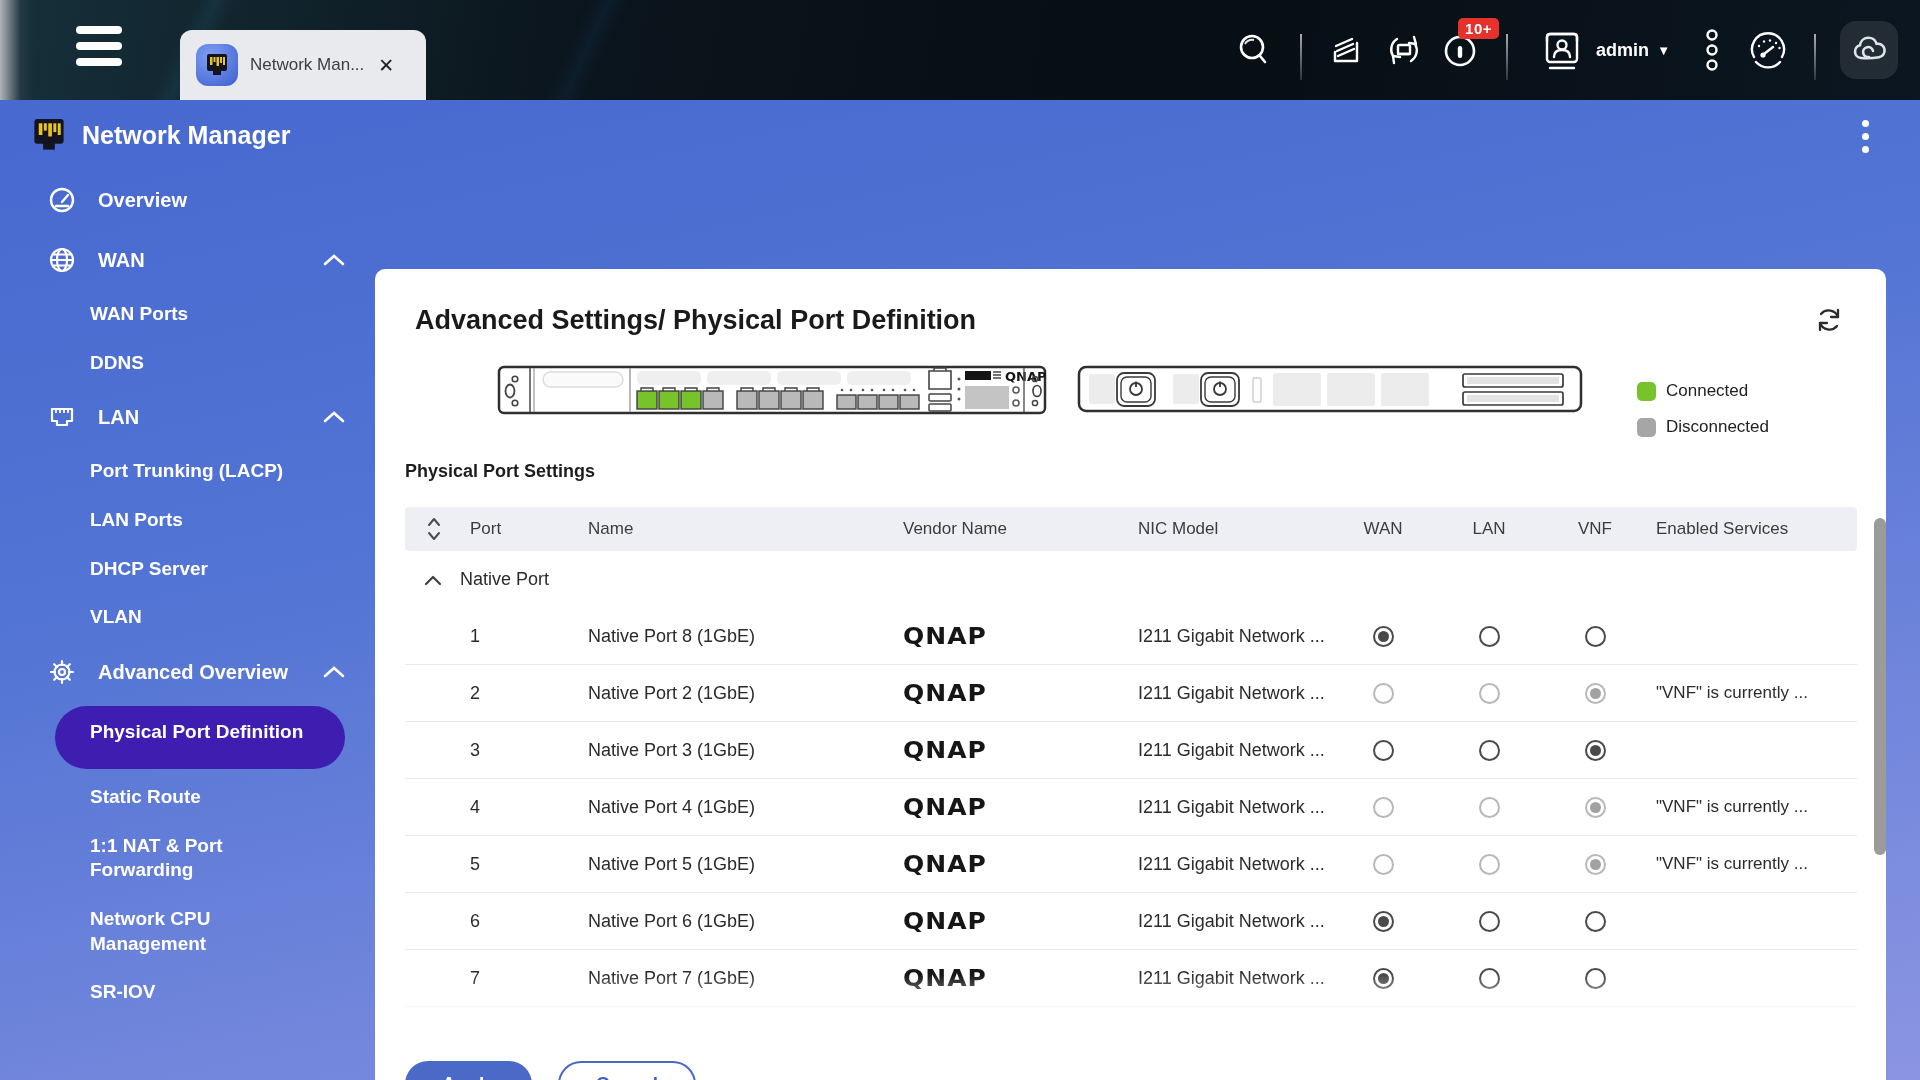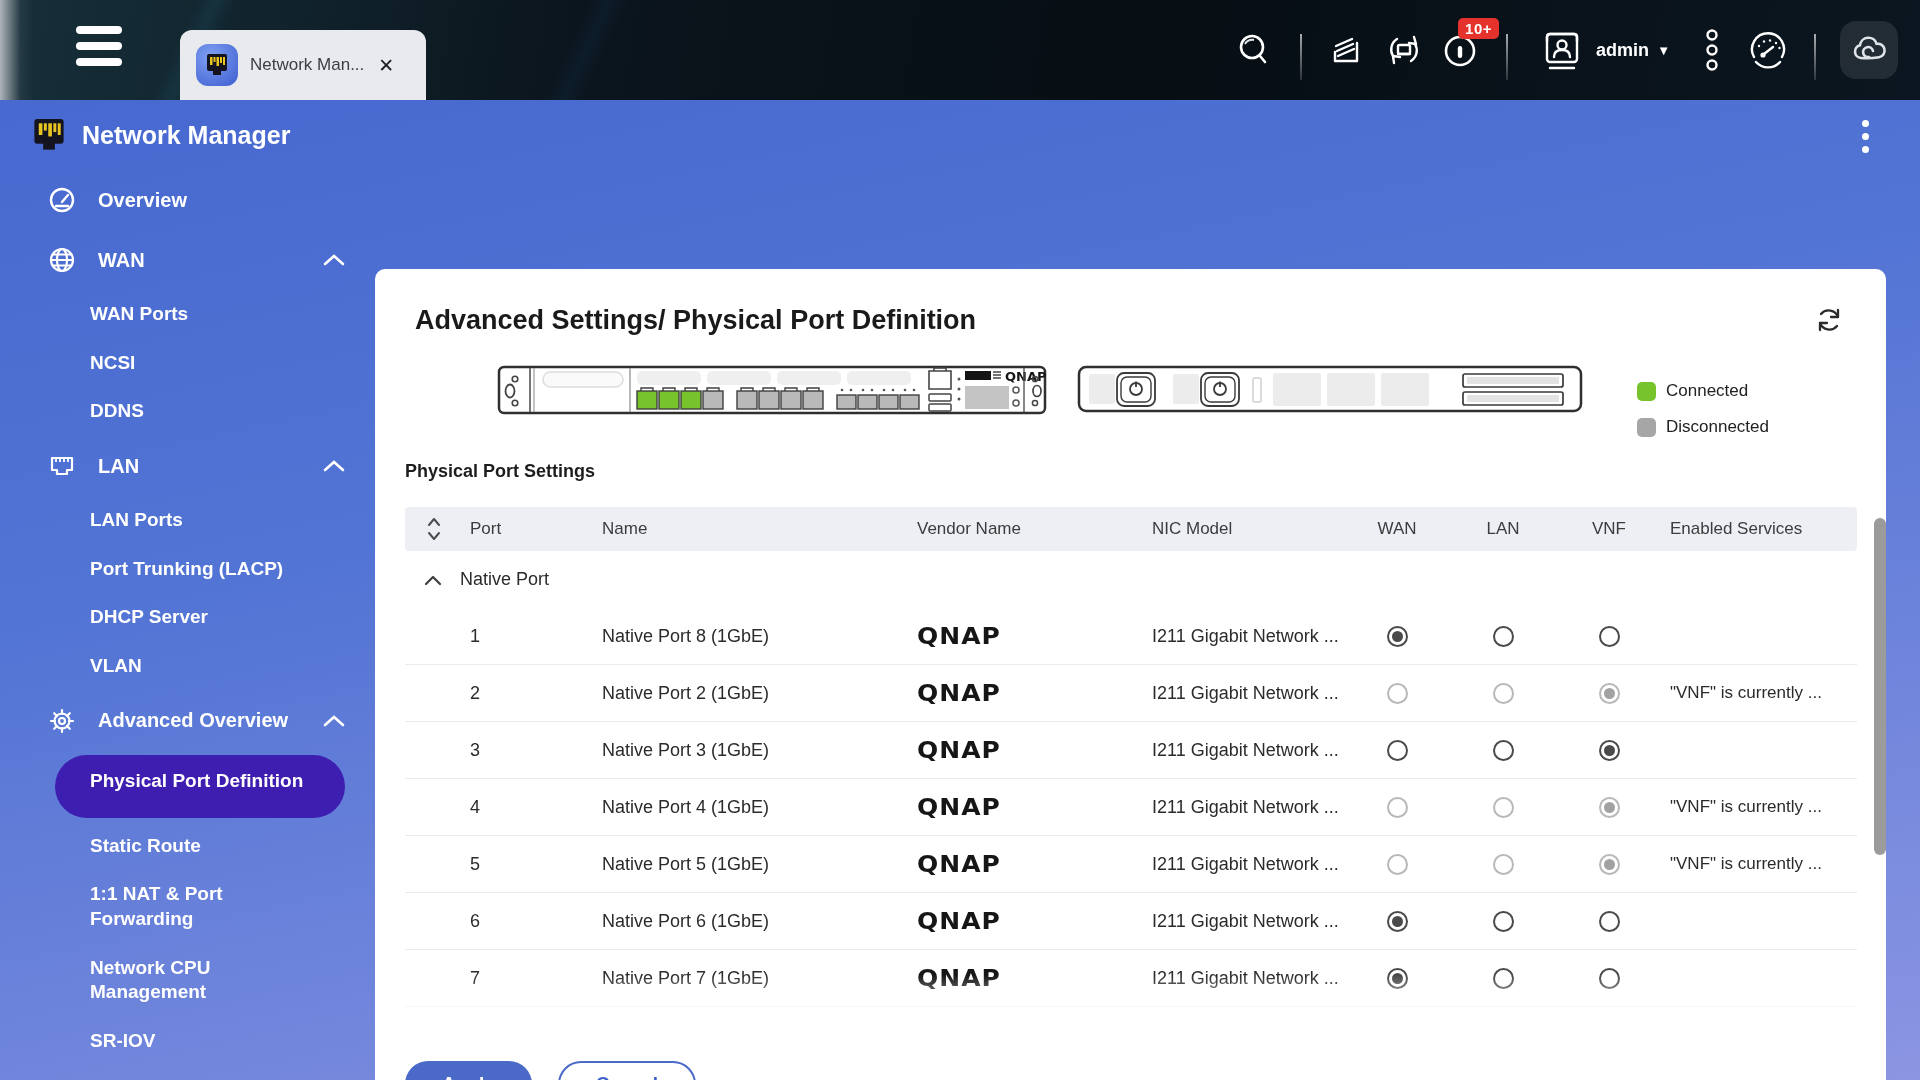--- a/index.html
+++ b/index.html
@@ -60,21 +60,21 @@
   .legend-chip { width:19px; height:19px; border-radius:5px; margin-right:10px; }
   .legend-label { font-size:17px; color:#222; }
 
   .section-label { position:absolute; left:30px; top:192px; font-size:18px; font-weight:bold; color:#1d1d1d; }
 
   .table-wrap { position:absolute; left:30px; top:238px; width:1452px; height:538px; overflow:hidden; }
   .thead { display:flex; align-items:center; height:44px; background:#edeff4; border-radius:4px; color:#3c3c3c; font-size:17px; }
   .trow { display:flex; align-items:center; height:57px; border-bottom:1px solid #e9eaec; color:#2b2b2b; font-size:18px; }
   .tgroup { display:flex; align-items:center; height:57px; font-size:18px; color:#2b2b2b; }
   .c-sort{width:55px; padding-left:20px;} .c-port{width:120px; padding-left:10px;}
-  .c-name{width:315px; padding-left:8px;margin-left:14px;} .c-vendor{width:235px; padding-left:8px;}
+  .c-name{width:315px; padding-left:8px;} .c-vendor{width:235px; padding-left:8px;}
   .c-nic{width:200px; padding-left:8px; white-space:nowrap; overflow:hidden;}
   .c-wan,.c-lan,.c-vnf{width:106px; display:flex; justify-content:center;}
   .c-es{flex:1; padding-left:8px; font-size:17px; white-space:nowrap; overflow:hidden;}
   .qnap-logo { font-family:"DejaVu Sans",sans-serif; font-weight:800; font-size:25px; letter-spacing:1px; color:#161616;
     transform:scaleY(.92); display:inline-block; }
   .radio { width:21px; height:21px; border-radius:50%; border:2.5px solid #4a4a4a; position:relative; cursor:pointer; }
   .radio.sel::after { content:''; position:absolute; inset:3px; border-radius:50%; background:#4a4a4a; }
   .radio.dis { border-color:#b8b8b8; cursor:default; }
   .radio.dis.sel::after { background:#a2a2a2; }
   .scroll-thumb { position:absolute; right:0; top:249px; width:12px; height:337px; background:#9b9b9b; border-radius:7px; }
@@ -227,35 +227,34 @@
         <circle cx="14" cy="14" r="11"></circle>
         <ellipse cx="14" cy="14" rx="5" ry="11"></ellipse>
         <path d="M3.5 14 h21 M5 8.5 h18 M5 19.5 h18"></path>
       </svg>
       <span class="lbl">WAN</span>
       <svg class="chev" viewBox="0 0 26 16" fill="none" stroke="#fff" stroke-width="2.6" stroke-linecap="round">
         <path d="M4 12 L13 4 L22 12"></path>
       </svg>
     </div>
     <div class="nav-child">WAN Ports</div>
-    <div class="nav-child">NCSI</div>
     <div class="nav-child">DDNS</div>
 
     <div class="nav-top">
       <svg class="ico" width="28" height="28" viewBox="0 0 28 28" fill="none" stroke="#fff" stroke-width="2.2" stroke-linejoin="round">
         <path d="M4 6 h20 v12 h-5 v4 h-10 v-4 h-5 z"></path>
         <path d="M8 6 v4 M12 6 v4 M16 6 v4 M20 6 v4" stroke-width="1.8"></path>
       </svg>
       <span class="lbl">LAN</span>
       <svg class="chev" viewBox="0 0 26 16" fill="none" stroke="#fff" stroke-width="2.6" stroke-linecap="round">
         <path d="M4 12 L13 4 L22 12"></path>
       </svg>
     </div>
+    <div class="nav-child">Port Trunking (LACP)</div>
     <div class="nav-child">LAN Ports</div>
-    <div class="nav-child">Port Trunking (LACP)</div>
     <div class="nav-child">DHCP Server</div>
     <div class="nav-child">VLAN</div>
 
     <div class="nav-top">
       <svg class="ico" width="28" height="28" viewBox="0 0 28 28" fill="none" stroke="#fff" stroke-width="2.2" stroke-linecap="round">
         <circle cx="14" cy="14" r="7.5"></circle>
         <circle cx="14" cy="14" r="3"></circle>
         <path d="M14 3 v4 M14 21 v4 M3 14 h4 M21 14 h4 M6.2 6.2 l2.8 2.8 M19 19 l2.8 2.8 M21.8 6.2 L19 9 M9 19 l-2.8 2.8"></path>
       </svg>
       <span class="lbl">Advanced Overview</span>

